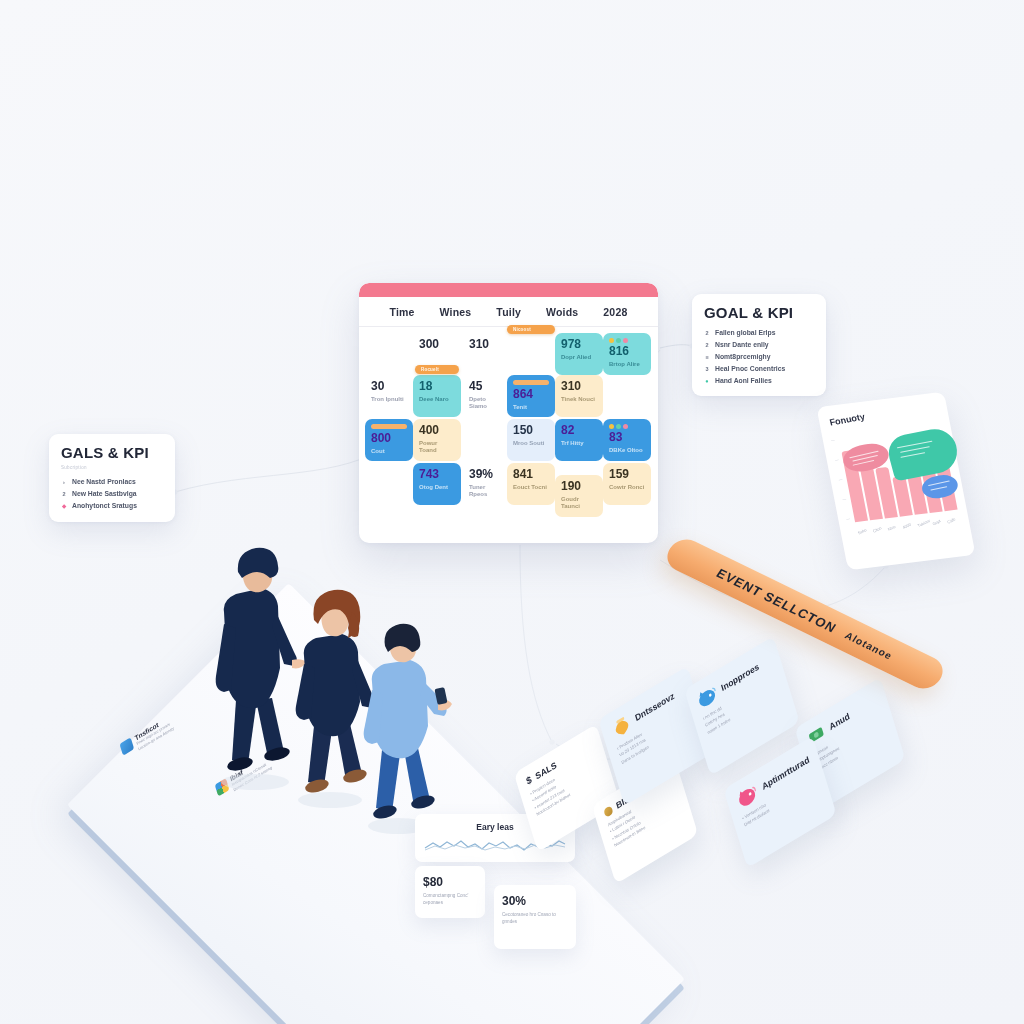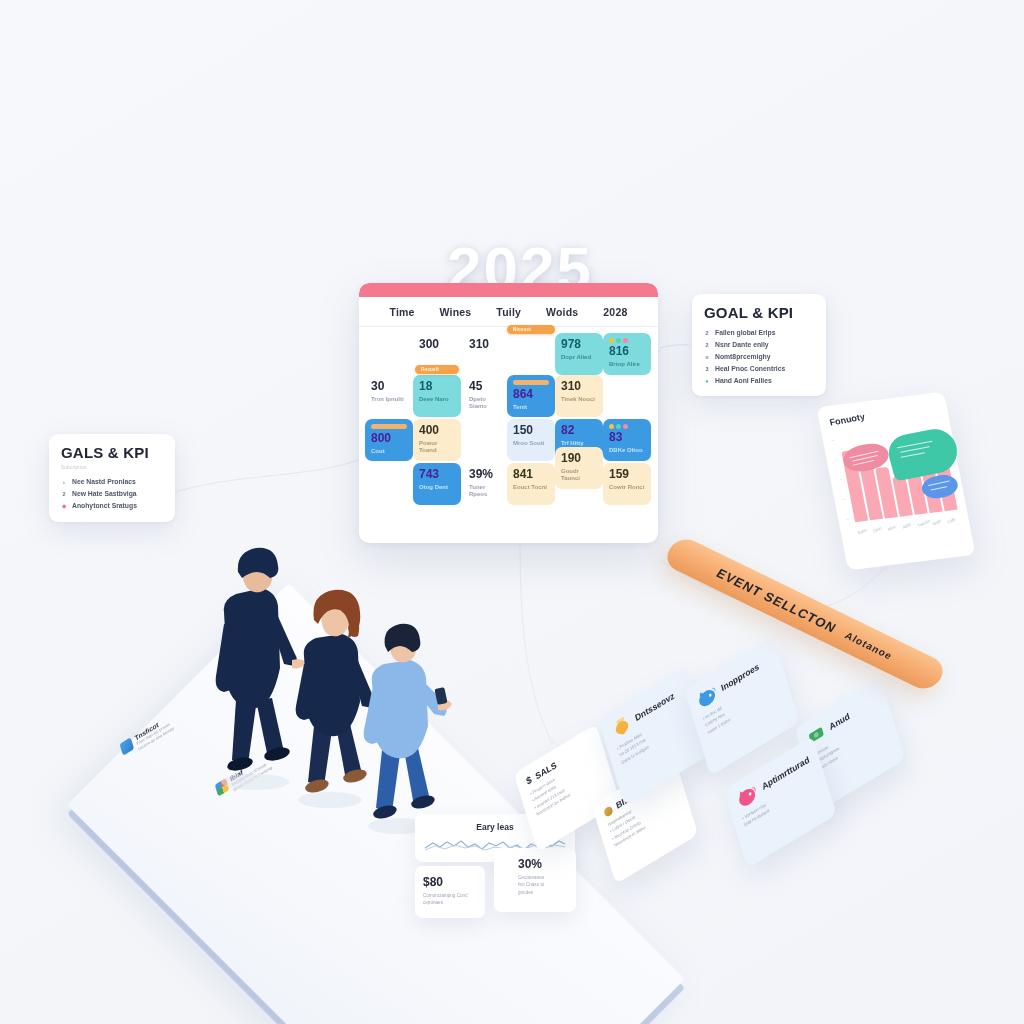--- a/index.html
+++ b/index.html
@@ -150,21 +150,20 @@
     <path d="M660 560 C 740 610, 820 640, 886 566" stroke="#e6eaf1" stroke-width="1" fill="none"></path>
     <path d="M520 545 C 520 640, 530 700, 552 742" stroke="#e6eaf1" stroke-width="1" fill="none"></path>
     <path d="M556 744 C 580 760, 610 762, 628 756" stroke="#e6eaf1" stroke-width="1" fill="none"></path>
     <circle cx="175" cy="492" r="2.6" fill="#eef1f6"></circle>
     <circle cx="692" cy="346" r="2.6" fill="#eef1f6"></circle>
     <circle cx="886" cy="566" r="2.6" fill="#eef1f6"></circle>
     <circle cx="552" cy="742" r="2.6" fill="#eef1f6"></circle>
     <circle cx="757" cy="738" r="2.4" fill="#eef1f6"></circle>
   </svg>
 
-  <div class="year-ghost">2025</div>
 
   <div class="calendar">
     <div class="cal-bar"></div>
     <div class="cal-head">
       <span>Time</span>
       <span>Wines</span>
       <span>Tuily</span>
       <span>Woids</span>
       <span>2028</span>
     </div>
@@ -240,21 +239,21 @@
           <div class="l">Otog Dent</div>
         </div>
         <div class="cell c-plain" style="left: 104px; top: 136px; width: 48px; height: 42px;">
           <div class="v">39%</div>
           <div class="l">Tuner Rpeos</div>
         </div>
         <div class="cell c-cream" style="left: 148px; top: 136px; width: 48px; height: 42px;">
           <div class="v">841</div>
           <div class="l">Eouct Tocni</div>
         </div>
-        <div class="cell c-cream" style="left: 196px; top: 120px; width: 48px; height: 42px;">
+        <div class="cell c-cream" style="left: 196px; top: 148px; width: 48px; height: 42px;">
           <div class="v">190</div>
           <div class="l">Goudr Taunci</div>
         </div>
         <div class="cell c-cream" style="left: 244px; top: 136px; width: 48px; height: 42px;">
           <div class="v">159</div>
           <div class="l">Cowtr Ronci</div>
         </div>
         <div class="pill" style="left: 56px; top: 38px; width: 44px;">
           <i>Rocuelt</i>
         </div>
@@ -419,21 +418,21 @@
     <div class="t">Eary leas</div>
     <svg width="144" height="20" style="margin:0 8px;">
       <polyline points="2,14 10,9 17,13 24,8 31,12 38,7 45,13 52,10 59,15 66,9 73,12 80,8 87,14 94,11 101,16 108,10 115,13 122,9 129,12 136,7 142,10" fill="none" stroke="#8fb6d6" stroke-width="1.1"></polyline>
       <polyline points="2,16 12,12 22,15 32,11 42,14 52,12 62,16 72,13 82,15 92,12 102,15 112,11 122,14 132,11 142,13" fill="none" stroke="#b9d0e3" stroke-width="1"></polyline>
     </svg>
   </div>
   <div class="fcard" style="left:415px;top:866px;width:70px;height:52px;padding:9px 8px;">
     <div class="big">$80</div>
     <div class="cap">Comonctampng Conc' ceponaes</div>
   </div>
-  <div class="fcard" style="left:494px;top:848px;width:82px;height:64px;padding:9px 24px;">
+  <div class="fcard" style="left:494px;top:885px;width:82px;height:64px;padding:9px 8px;">
     <div class="big">30%</div>
     <div class="cap">Cecotoraneo hro Cnaso to gnndes</div>
   </div>
 
   <div class="isocard" style="left:519px;top:746px;width:96px;height:84px;">
     <div class="hd">
       <span style="font-size:10px;color:#2b3043;font-weight:800;">$</span>
       <b>SALS</b>
     </div>
     <div class="ln">• Propicn-dcen</div>

